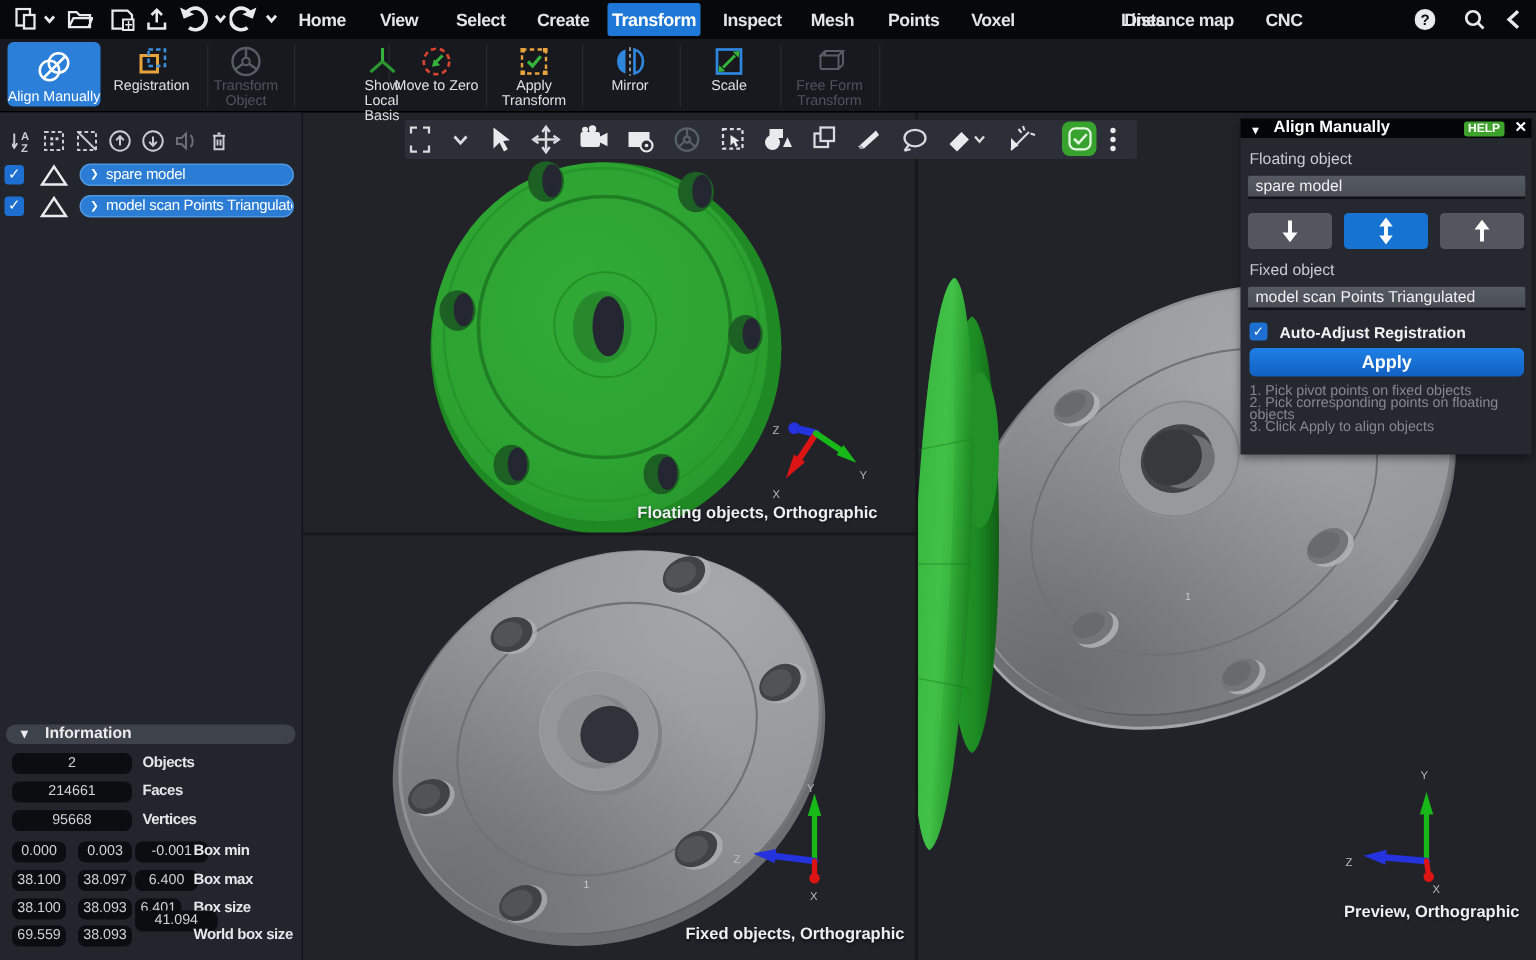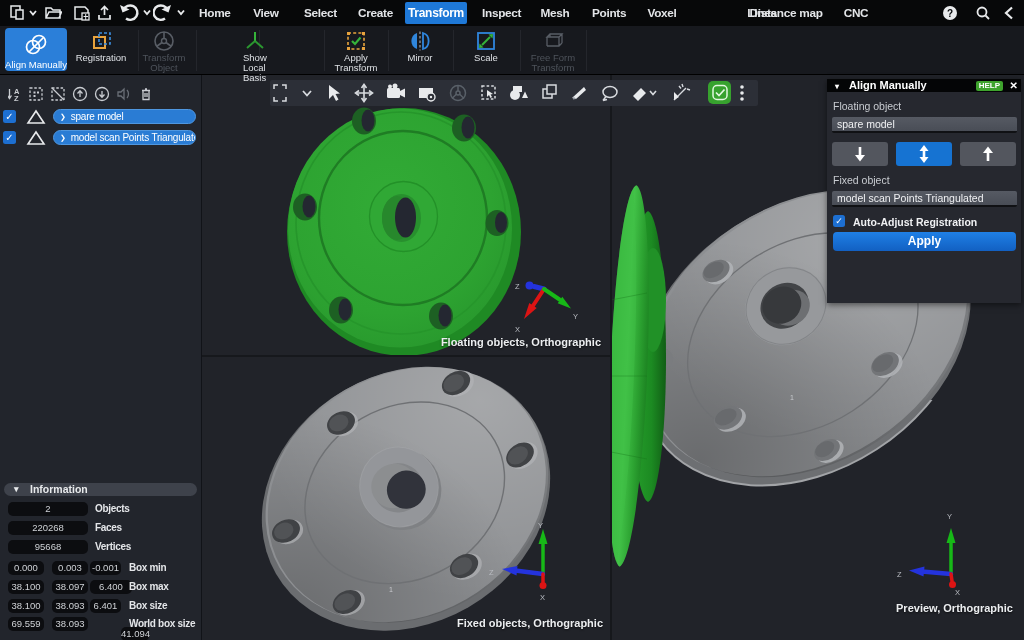--- a/index.html
+++ b/index.html
@@ -275,21 +275,21 @@
     <line x1="951" y1="574" x2="952" y2="581" stroke="#dd1414" stroke-width="3.5"></line>
     <circle cx="952.5" cy="584.5" r="3.5" fill="#dd1414"></circle>
   </g>
   <text x="947" y="519" fill="#b9bcc2" font-size="7.5" font-family="Liberation Sans">Y</text>
   <text x="897" y="577" fill="#b9bcc2" font-size="7.5" font-family="Liberation Sans">Z</text>
   <text x="955" y="595" fill="#b9bcc2" font-size="7.5" font-family="Liberation Sans">X</text>
 </svg>
 <div class="abs" style="left:202px;top:355px;width:408px;height:2px;background:#16181c;"></div>
 <div class="abs" style="left:610px;top:75px;width:2px;height:565px;background:#16181c;"></div>
 
-<div class="vplabel" style="left:437px;top:336px;width:164px;">Floating objects, Orthographic</div>
+<div class="vplabel" style="left:421px;top:336px;width:164px;">Floating objects, Orthographic</div>
 <div class="vplabel" style="left:455px;top:617px;width:148px;">Fixed objects, Orthographic</div>
 <div class="vplabel" style="left:875px;top:602px;width:138px;">Preview, Orthographic</div>
 
 <div id="ctb">
 <svg width="488" height="26" viewBox="0 0 488 26">
   <g stroke="#d8dbdf" fill="none" stroke-width="1.5">
 
     <path d="M4 9 L4 5 L8 5 M12 5 L16 5 L16 9 M16 17 L16 21 L12 21 M8 21 L4 21 L4 17"></path>
     <path d="M33 11 L37 15.5 L41 11" stroke-width="1.8"></path>
 
@@ -442,20 +442,27 @@
           <circle cx="12" cy="12" r="2.5" fill="none" stroke="#585d65" stroke-width="1.4"></circle>
           <path d="M12 9.5 V3 M10 13.5 L4.5 17.5 M14 13.5 L19.5 17.5" stroke="#585d65" stroke-width="1.6" fill="none"></path>
         </svg>
     Transform<br>Object</div>
   <div class="rb" style="left:198px;width:59px;padding-left:45px;">
     <svg class="ric" width="24" height="24" viewBox="0 0 24 24">
           <path d="M12 12 V3" stroke="#35b33a" stroke-width="2" fill="none"></path>
           <path d="M12 12 L4 19 M12 12 L20 19" stroke="#2b9630" stroke-width="2" fill="none"></path>
         </svg>
     Show<br>Local Basis</div>
+  <div class="rb" style="left:260px;width:62px;">
+    <svg class="ric" width="24" height="24" viewBox="0 0 24 24">
+          <circle cx="12" cy="12" r="8.5" fill="none" stroke="#d8452f" stroke-width="1.8" stroke-dasharray="3.5 2.5"></circle>
+          <path d="M16 8 L10.5 13.5" stroke="#35b33a" stroke-width="2"></path>
+          <path d="M9 15.5 L14.5 14.5 L10.3 10.5 Z" fill="#35b33a"></path>
+        </svg>
+    Move to Zero</div>
   <div class="rb" style="left:326px;width:60px;">
     <svg class="ric" width="24" height="24" viewBox="0 0 24 24">
           <rect x="4" y="4" width="16" height="16" fill="none" stroke="#e8a33d" stroke-width="1.6" stroke-dasharray="3 2.2"></rect>
           <rect x="3" y="3" width="3" height="3" fill="#e8a33d"></rect>
           <rect x="18" y="3" width="3" height="3" fill="#e8a33d"></rect>
           <rect x="3" y="18" width="3" height="3" fill="#e8a33d"></rect>
           <rect x="18" y="18" width="3" height="3" fill="#e8a33d"></rect>
           <path d="M8 12 L11 15 L16.5 8.5" fill="none" stroke="#35b33a" stroke-width="2.2"></path>
         </svg>
     Apply<br>Transform</div>
@@ -525,39 +532,39 @@
     <div class="cbx">✓</div>
     <svg class="abs" style="left:26px;top:0px;" width="20" height="16" viewBox="0 0 20 16">
           <path d="M10 2 L18 14 L2 14 Z" fill="none" stroke="#e8eaec" stroke-width="1.6"></path>
         </svg>
     <div class="pill"><span class="chev">❯</span>model scan Points Triangulated</div>
   </div>
 
   <div id="infohdr"><span style="position:absolute;left:10px;top:0;font-size:9px;">▾</span>Information</div>
   <div class="ibox" style="left:8px;top:427px;width:80px;">2</div>
       <div class="ilab" style="left:95px;top:427px;">Objects</div>
-  <div class="ibox" style="left:8px;top:446px;width:80px;">220268</div>
+  <div class="ibox" style="left:8px;top:446px;width:80px;">214661</div>
       <div class="ilab" style="left:95px;top:446px;">Faces</div>
   <div class="ibox" style="left:8px;top:465px;width:80px;">95668</div>
       <div class="ilab" style="left:95px;top:465px;">Vertices</div>
   <div class="ibox" style="left:8px;top:486px;width:36px;">0.000</div>
       <div class="ibox" style="left:52px;top:486px;width:36px;">0.003</div>
-      <div class="ibox" style="left:90px;top:486px;width:31px;">-0.001</div>
+      <div class="ibox" style="left:90px;top:486px;width:49px;">-0.001</div>
       <div class="ilab" style="left:129px;top:486px;">Box min</div>
   <div class="ibox" style="left:8px;top:505px;width:36px;">38.100</div>
       <div class="ibox" style="left:52px;top:505px;width:36px;">38.097</div>
       <div class="ibox" style="left:90px;top:505px;width:42px;">6.400</div>
       <div class="ilab" style="left:129px;top:505px;">Box max</div>
   <div class="ibox" style="left:8px;top:524px;width:36px;">38.100</div>
       <div class="ibox" style="left:52px;top:524px;width:36px;">38.093</div>
       <div class="ibox" style="left:90px;top:524px;width:31px;">6.401</div>
       <div class="ilab" style="left:129px;top:524px;">Box size</div>
   <div class="ibox" style="left:8px;top:542px;width:36px;">69.559</div>
       <div class="ibox" style="left:52px;top:542px;width:36px;">38.093</div>
-      <div class="ibox" style="left:90px;top:552px;width:28px;margin-left:31px;">41.094</div>
+      <div class="ibox" style="left:90px;top:532px;width:55px;">41.094</div>
       <div class="ilab" style="left:129px;top:542px;">World box size</div>
 </div>
 
 <div id="rpanel">
   <div id="rphdr">
         <span style="position:absolute;left:8px;top:1px;font-size:8px;">▾</span>
         <span style="position:absolute;left:22px;">Align Manually</span>
     <span style="position:absolute;right:18px;top:1.5px;background:#3ea32d;border-radius:2px;font-size:8px;padding:0 3px;line-height:10px;">HELP</span>
     <span style="position:absolute;right:3px;font-size:10px;">✕</span>
   </div>
@@ -574,15 +581,16 @@
         </svg></div>
   <div class="rpbtn" style="left:133px;"><svg width="56" height="24" viewBox="0 0 56 24">
           <path d="M28 9 V19" stroke="#fff" stroke-width="2.6"></path>
           <path d="M23 11 L28 4.5 L33 11 Z" fill="#fff"></path>
         </svg></div>
   <div class="rplab" style="left:6px;top:95px;">Fixed object</div>
   <div class="rpinput" style="top:112px;">model scan Points Triangulated</div>
   <div class="abs" style="left:6px;top:136px;width:12px;height:12px;background:#1d6fd1;border-radius:2.5px;color:#fff;font-size:9px;text-align:center;line-height:12px;">✓</div>
   <div class="rplab" style="left:26px;top:137px;color:#f0f1f3;font-weight:700;font-size:10.5px;">Auto-Adjust Registration</div>
   <div class="abs" style="left:6px;top:153px;width:183px;height:19px;background:linear-gradient(#1f80e6,#1260c2);border-radius:4px;color:#fff;font-size:12px;font-weight:700;text-align:center;line-height:19px;">Apply</div>
+  <div id="rpinstr">1. Pick pivot points on fixed objects<br>2. Pick corresponding points on floating<br>objects<br>3. Click Apply to align objects</div>
 </div>
 
 </div>
 
 </body></html>

